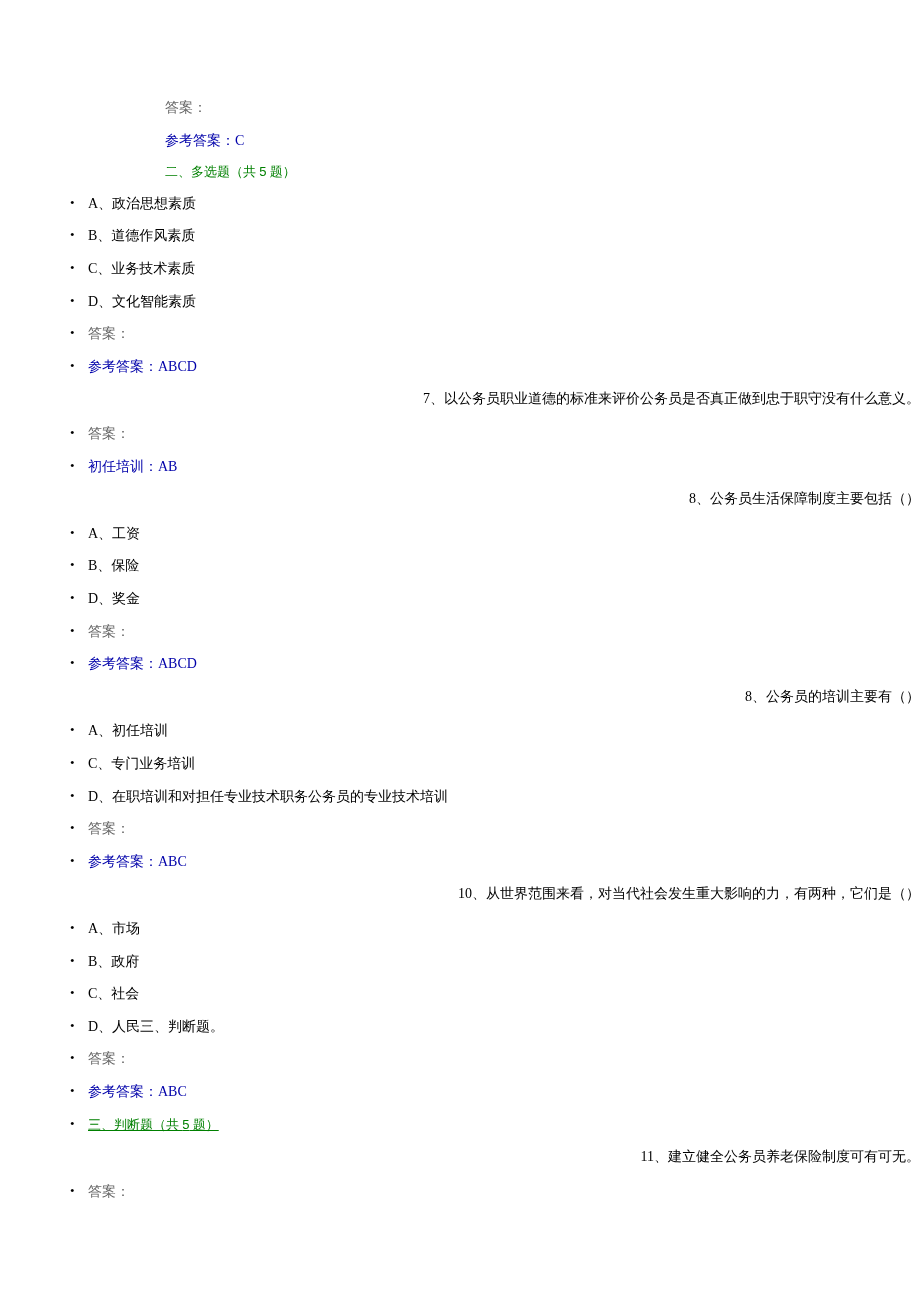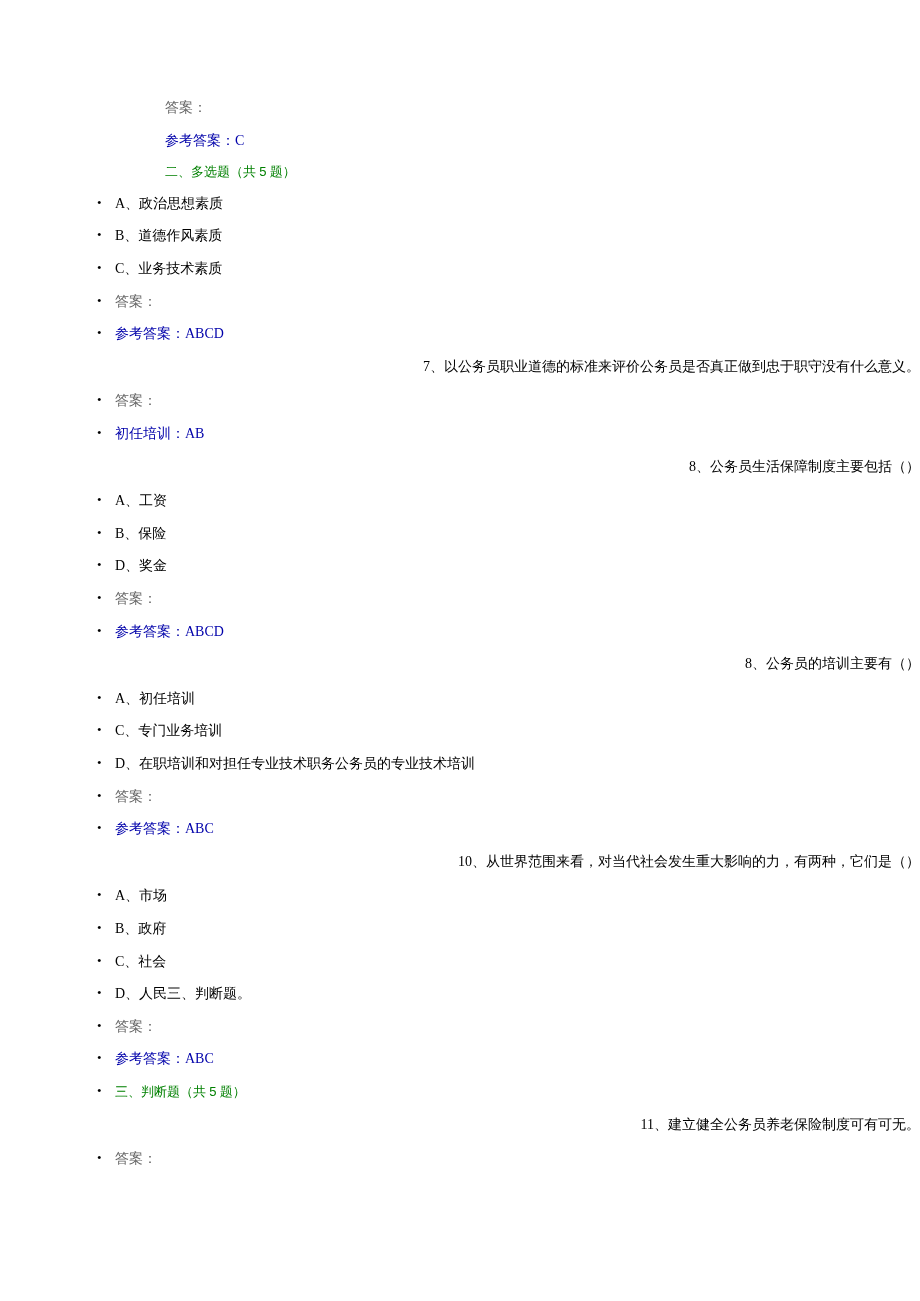--- a/index.html
+++ b/index.html
@@ -23,21 +23,21 @@
       margin-top: 2px;
       margin-bottom: 6px;
       font-weight: normal;
     }
     .section-title .num {
       font-family: Arial, sans-serif;
       font-weight: normal;
     }
     ul.bulleted {
       list-style: none;
-      padding-left: 95px;
+      padding-left: 68px;
       margin-bottom: 6px;
     }
     ul.bulleted li {
       position: relative;
       padding-left: 20px;
       margin-bottom: 6px;
     }
     ul.bulleted li::before {
       content: "•";
       position: absolute;
@@ -67,20 +67,21 @@
 <div class="left-text blue-ref">参考答案：C</div>
 
 <div class="section-title">
   <span>二、多选题（共 </span><span class="num">5</span><span> 题）</span>
 </div>
 
 <ul class="bulleted">
   <li>A、政治思想素质</li>
   <li>B、道德作风素质</li>
   <li>C、业务技术素质</li>
+  <li>D、文化智能素质</li>
   <li class="ref-answer-label">答案：</li>
   <li class="blue-ref">参考答案：ABCD</li>
 </ul>
 
 <div class="question-line">7、以公务员职业道德的标准来评价公务员是否真正做到忠于职守没有什么意义。</div>
 
 <ul class="bulleted">
   <li class="ref-answer-label">答案：</li>
   <li class="blue-ref">初任培训：AB</li>
 </ul>
@@ -108,21 +109,21 @@
 <div class="question-line">10、从世界范围来看，对当代社会发生重大影响的力，有两种，它们是（）</div>
 
 <ul class="bulleted">
   <li>A、市场</li>
   <li>B、政府</li>
   <li>C、社会</li>
   <li>D、人民三、判断题。</li>
   <li class="ref-answer-label">答案：</li>
   <li class="blue-ref">参考答案：ABC</li>
   <li>
-    <span class="section-title" style="padding-left:0;">
+    <span class="section-title" style="padding-left:0;text-decoration:underline;">
       <span>三、判断题（共 </span><span class="num">5</span><span> 题）</span>
     </span>
   </li>
 </ul>
 
 <div class="question-line">11、建立健全公务员养老保险制度可有可无。</div>
 
 <ul class="bulleted">
   <li class="ref-answer-label">答案：</li>
 </ul>

